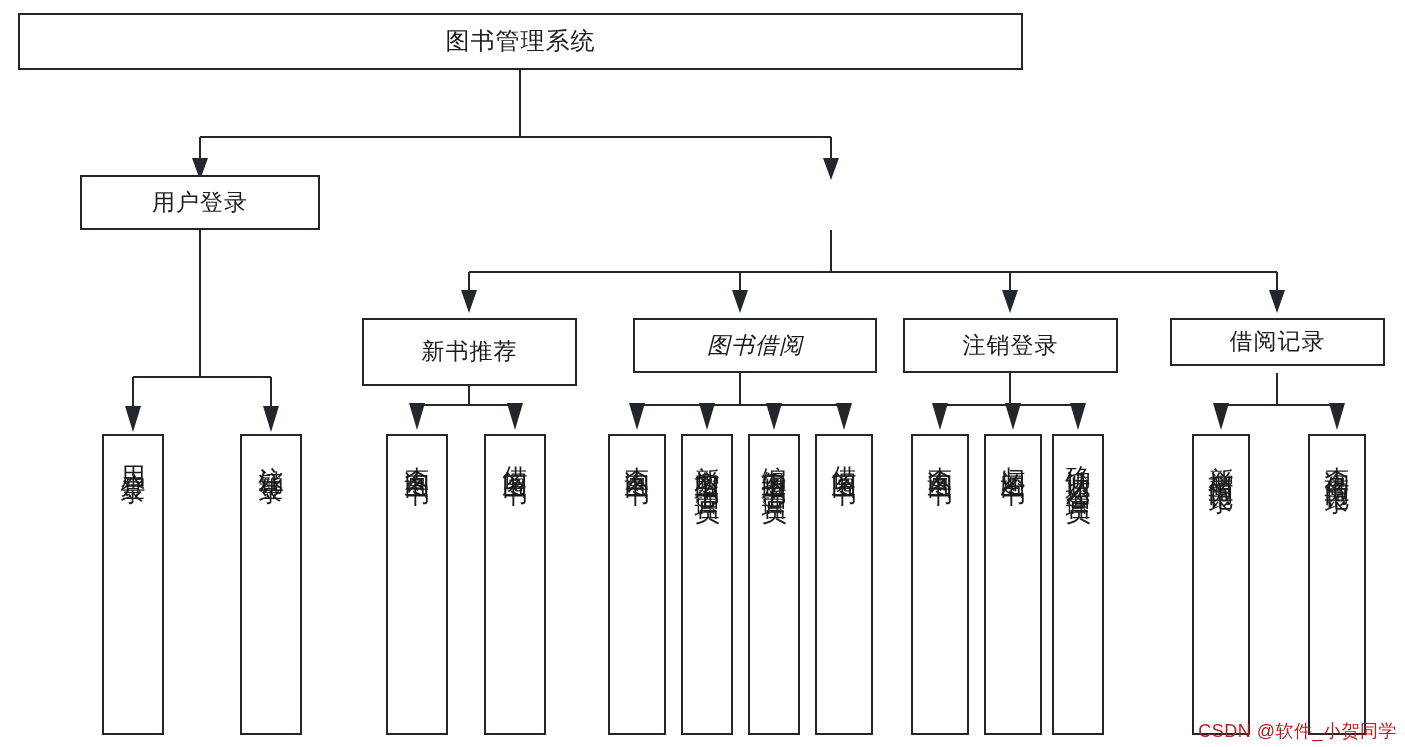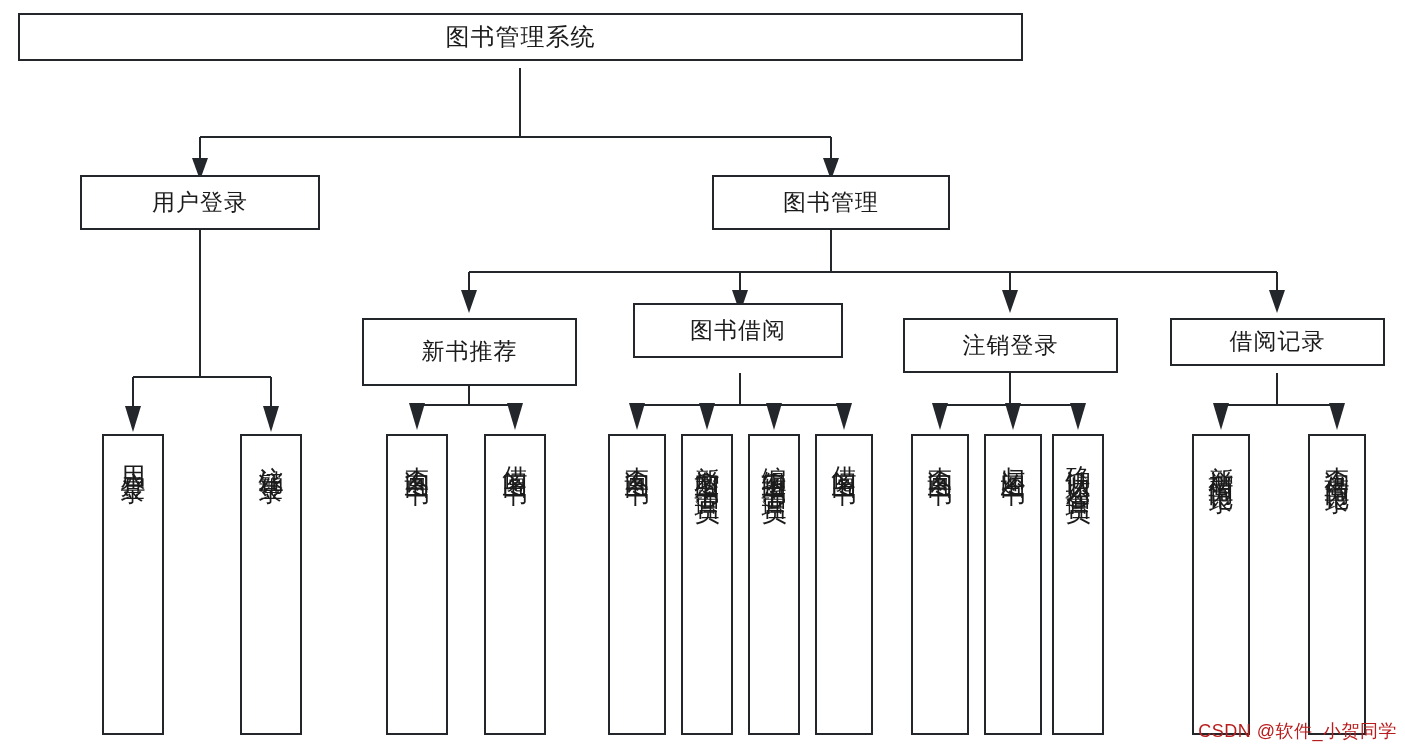--- a/index.html
+++ b/index.html
@@ -137,35 +137,32 @@
       <polygon points="766,403 782,403 774,430"></polygon>
       <polygon points="836,403 852,403 844,430"></polygon>
       <polygon points="932,403 948,403 940,430"></polygon>
       <polygon points="1005,403 1021,403 1013,430"></polygon>
       <polygon points="1070,403 1086,403 1078,430"></polygon>
       <polygon points="1213,403 1229,403 1221,430"></polygon>
       <polygon points="1329,403 1345,403 1337,430"></polygon>
     </g>
   </svg>
 
-  <div class="node horiz root" style="left:18px; top:13px; width:1005px; height:48px;">
+  <div class="node horiz root" style="left:18px; top:13px; width:1005px; height:57px;">
     <span class="lbl">图书管理系统</span>
   </div>
 
   <div class="node horiz" style="left:80px; top:175px; width:240px; height:55px;">
     <span class="lbl">用户登录</span>
   </div>
-  <div class="node horiz" style="left:712px; top:175px; width:238px; height:55px;">
-    <span class="lbl">图书管理</span>
-  </div>
 
   <div class="node horiz" style="left:362px; top:318px; width:215px; height:68px;">
     <span class="lbl">新书推荐</span>
   </div>
-  <div class="node horiz" style="left:633px; top:303px; width:210px; height:55px;">
+  <div class="node horiz" style="left:633px; top:318px; width:244px; height:55px;font-style:italic;">
     <span class="lbl">图书借阅</span>
   </div>
   <div class="node horiz" style="left:903px; top:318px; width:215px; height:55px;">
     <span class="lbl">注销登录</span>
   </div>
   <div class="node horiz" style="left:1170px; top:318px; width:215px; height:48px;">
     <span class="lbl">借阅记录</span>
   </div>
 
   <div class="node vert" style="left:102px; top:434px; width:62px; height:301px;">

